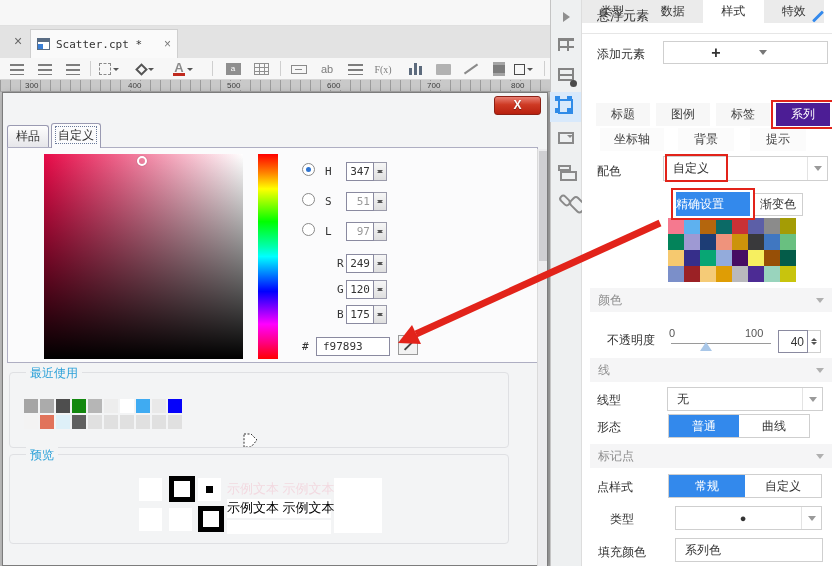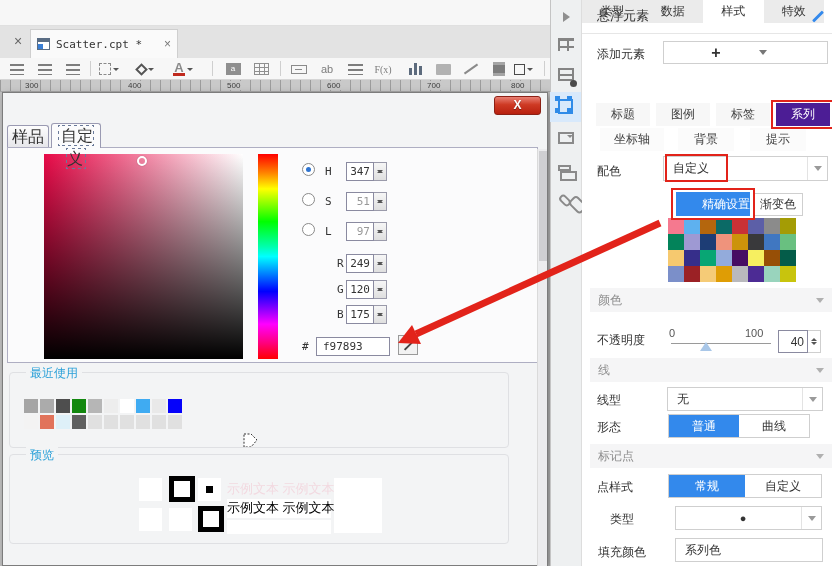--- a/index.html
+++ b/index.html
@@ -53,21 +53,21 @@
 
   
   #dialog { left:2px; top:92px; width:546px; height:474px; background:#f3f4f5; border:1px solid #7c7c7c; box-shadow:3px 3px 8px rgba(0,0,0,.35); }
   #dlg-title { left:0; top:0; width:100%; height:26px;
       background:radial-gradient(ellipse at 35% 120%, rgba(90,90,90,.30), transparent 55%),
                  radial-gradient(ellipse at 70% 40%, rgba(140,140,140,.25), transparent 60%),
                  linear-gradient(#cfcfcf,#b4b4b4); display:flex; align-items:center; padding-left:9px; color:#1d1d1d; }
   #dlg-close { left:491px; top:3px; width:47px; height:19px; border:1px solid #8c2015; border-radius:3px;
       background:linear-gradient(#e98074,#ce3a24 45%,#b8200f); color:#fff; font-weight:bold; font-size:12px;
       text-align:center; line-height:17px; text-shadow:0 1px 1px rgba(0,0,0,.4); cursor:pointer; }
-  .dtab { position:absolute; border:1px solid #9a9ab2; border-bottom:none; border-radius:3px 3px 0 0; text-align:center; font-size:16px; }
+  .dtab { position:absolute; border:1px solid #9a9ab2; border-bottom:none; border-radius:3px 3px 0 0; text-align:center; font-size:12px; }
   .dtab.plain { left:4px; top:32px; width:42px; height:22px; line-height:21px; background:linear-gradient(#fdfdfd,#e6e6ea); }
   .dtab.sel { left:48px; top:30px; width:50px; height:25px; line-height:23px; background:#fbfbfc; z-index:2; }
   .dtab.sel i { font-style:normal; outline:1px dotted #6a7a9a; padding:1px 2px; }
   #dlg-panel { left:4px; top:54px; width:531px; height:216px; background:#fbfbfc; border:1px solid #aeaec2; }
   #sl-square { left:41px; top:61px; width:199px; height:205px;
       background:linear-gradient(to bottom, transparent, #000), linear-gradient(to right, #e80a48, #fff); }
   #sl-marker { left:134px; top:63px; width:10px; height:10px; border:2px solid #fff; border-radius:50%; box-shadow:0 0 1px rgba(0,0,0,.5); }
   #hue-bar { left:255px; top:61px; width:20px; height:205px;
       background:linear-gradient(to bottom,#f00 0%,#ff8000 9%,#ff0 17%,#0f0 33%,#0fa 45%,#0ff 50%,#00f 67%,#f0f 83%,#ff0080 92%,#f00 100%); }
   .radio { position:absolute; width:13px; height:13px; border:1px solid #8a8a8a; border-radius:50%; background:#fff; }
@@ -121,21 +121,21 @@
   .combo { position:absolute; border:1px solid #cfcfcf; background:#fff; display:flex; align-items:center; }
   .combo .val { flex:1; padding-left:9px; font-size:12px; }
   .chev { width:20px; height:100%; display:flex; align-items:center; justify-content:center; border-left:1px solid #e3e3e3; }
   .tri-d { width:0; height:0; border:4px solid transparent; border-top:5px solid #9a9a9a; margin-top:4px; }
   .ptabs { left:8px; top:71px; width:242px; height:23px; display:flex; background:#ebebeb; }
   .ptabs .pt { flex:1; text-align:center; line-height:23px; font-size:12px; color:#333; cursor:pointer; }
   .ptabs .pt.sel { background:#fff; }
   .subtab { position:absolute; height:23px; line-height:23px; text-align:center; font-size:12px; background:#f7f7f7; color:#444; cursor:pointer; }
   .subtab.sel { background:#4c1d95; color:#fff; }
   .subtab.flat { background:#fbfbfb; }
-  .bluebtn { position:absolute; background:#3389ec; color:#fff; font-size:12px; text-align:right; cursor:pointer; }
+  .bluebtn { position:absolute; background:#3389ec; color:#fff; font-size:12px; text-align:left; cursor:pointer; }
   .whitebtn { position:absolute; background:#fff; border:1px solid #cfcfcf; color:#333; font-size:12px; text-align:center; cursor:pointer; }
   #palette-grid { grid-template-columns:repeat(8,16px); grid-auto-rows:16px; }
   #palette-grid .sw { width:16px; height:16px; }
   .sechdr { position:absolute; left:8px; width:242px; height:24px; background:#f5f5f6; display:flex; align-items:center; padding:0 8px; color:#8d8d8d; font-size:12px; }
   .sechdr .tri-d { margin-left:auto; border-top-color:#b0b0b0; }
   .slider-track { position:absolute; height:1px; background:#9a9a9a; }
   .slider-thumb { position:absolute; width:0; height:0; border:6px solid transparent; border-bottom:9px solid #a9c7e8; }
   .toggle2 { position:absolute; display:flex; border:1px solid #cfcfcf; }
   .toggle2 .half { flex:1; text-align:center; font-size:12px; line-height:22px; background:#fff; color:#333; cursor:pointer; }
   .toggle2 .half.on { background:#3389ec; color:#fff; }
@@ -417,21 +417,21 @@
       <div class="sw" style="background: rgb(76, 43, 148);"></div>
       <div class="sw" style="background: rgb(153, 212, 189);"></div>
       <div class="sw" style="background: rgb(200, 196, 13);"></div>
     </div>
 
   <div class="sechdr" style="top:288px">
     <span>颜色</span>
       <span class="tri-d"></span>
   </div>
 
-  <span class="p-label" style="left:15px;top:332px">不透明度</span>
+  <span class="p-label" style="left:25px;top:332px">不透明度</span>
   <span class="p-label slim" style="left:87px;top:327px">0</span>
   <span class="p-label slim" style="left:163px;top:327px">100</span>
   <div class="slider-track" style="left:89px;top:343px;width:100px"></div>
   <div class="slider-thumb" style="left:118px;top:336px"></div>
   <div class="abs spinbox" style="left:196px;top:330px;width:30px;height:23px;font-family:'Liberation Sans',sans-serif;font-size:12px;padding-top:4px">40</div>
   <div class="abs spinarr" style="left:226px;top:330px;height:23px;background:#fff;border-color:#cfcfcf"></div>
 
   <div class="sechdr" style="top:358px">
     <span>线</span>
       <span class="tri-d"></span>

